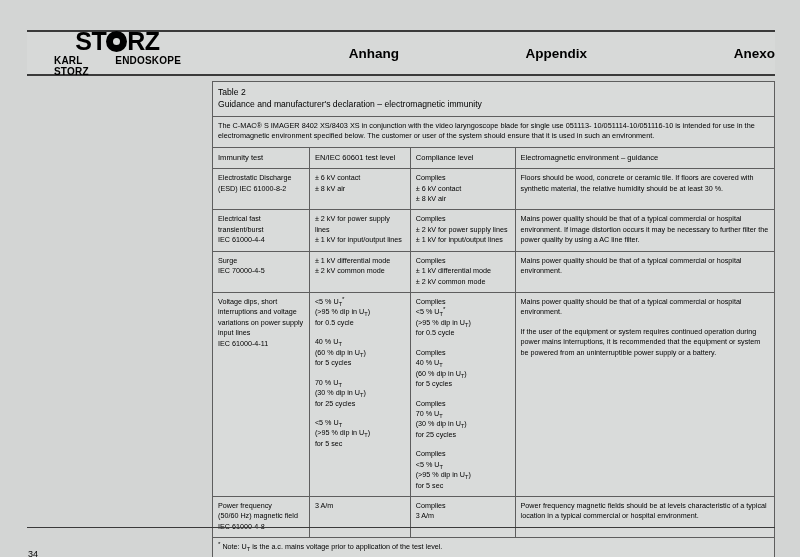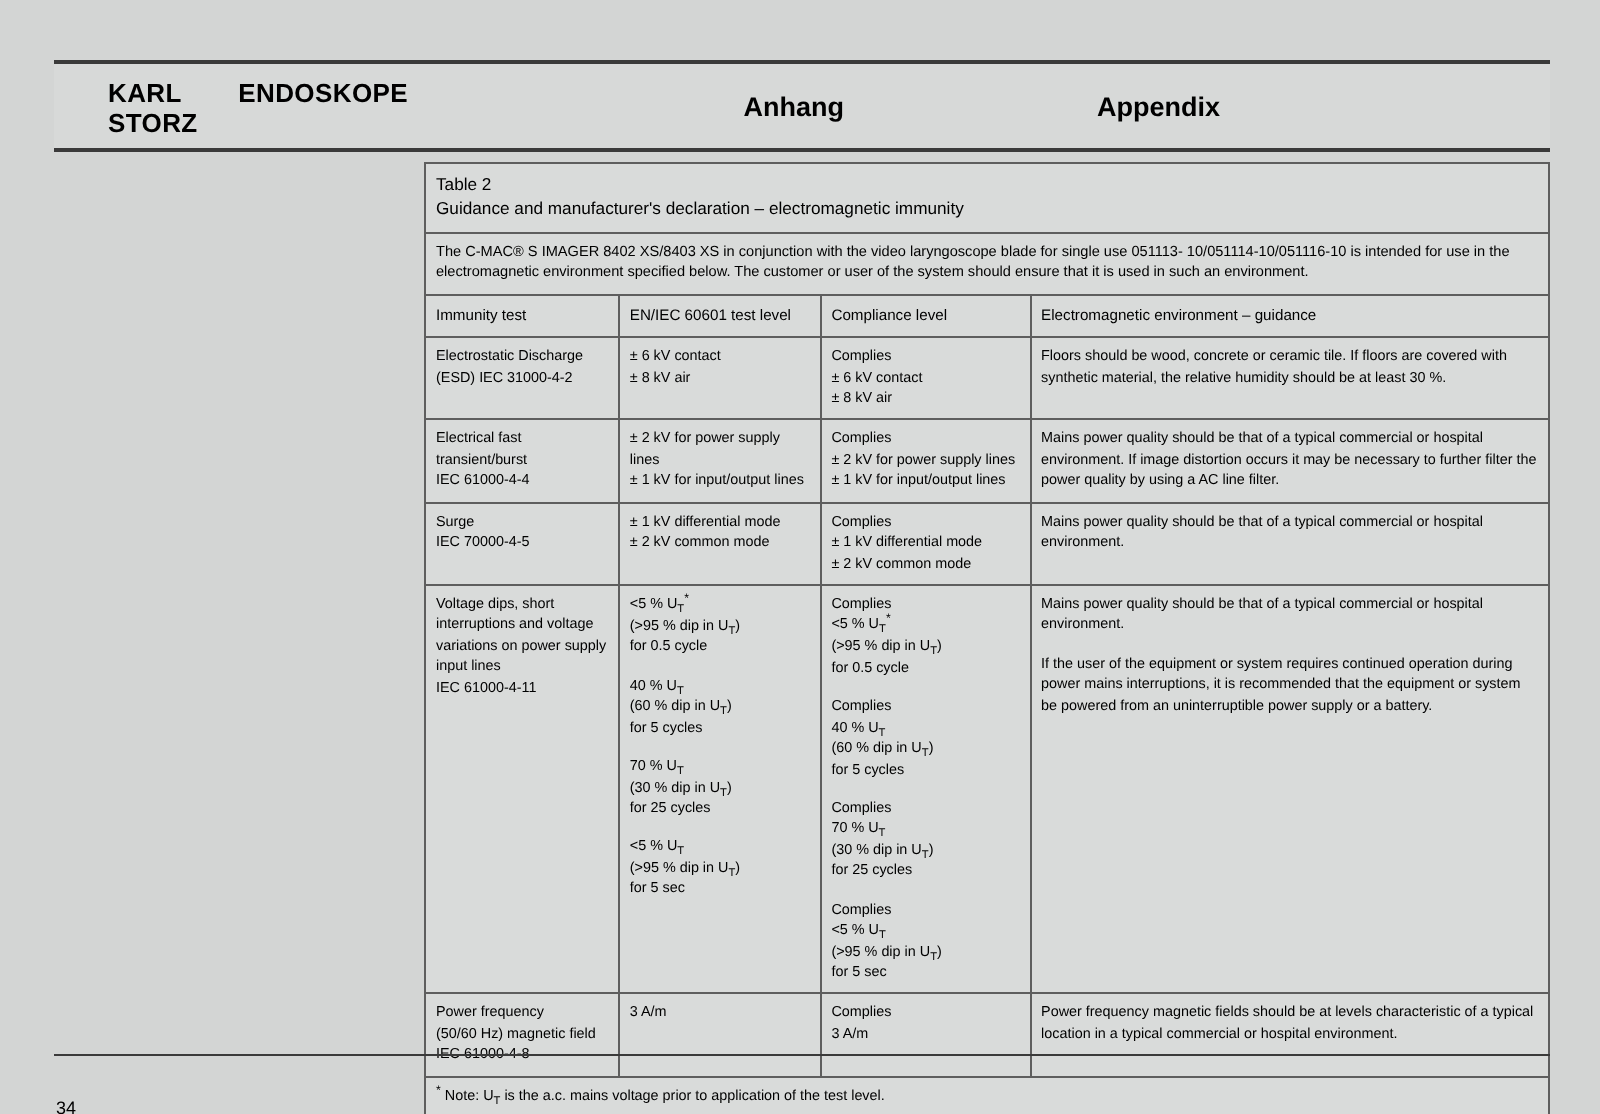--- a/index.html
+++ b/index.html
@@ -65,21 +65,21 @@
     left: 50%;
     top: 50%;
     width: 7px;
     height: 7px;
     margin-left: -3.5px;
     margin-top: -3.5px;
     background: #d7d9d8;
     border-radius: 50%;
   }
   .logo-sub {
-    font-size: 13px;
+    font-size: 10px;
     font-weight: bold;
     letter-spacing: 0.2px;
     margin-top: 1px;
     display: flex;
     gap: 9px;
   }
   .header-titles {
     display: flex;
     flex: 1;
     margin-left: 30px;
@@ -154,28 +154,34 @@
     left: 28px;
     top: 549px;
     font-size: 9px;
   }
 </style>
 </head>
 <body>
 
 <div class="header-band">
   <div class="logo-block">
+    <div class="logo-wordmark">
+      <span>ST</span>
+      <span class="logo-o"></span>
+      <span>RZ</span>
+    </div>
     <div class="logo-sub">
       <span>KARL STORZ</span>
       <span>ENDOSKOPE</span>
     </div>
   </div>
   <div class="header-titles">
     <span>Anhang</span>
     <span>Appendix</span>
+    <span>Anexo</span>
   </div>
 </div>
 
 <table class="doc-table">
   <colgroup>
     <col class="c1">
       <col class="c2">
       <col class="c3">
       <col class="c4">
   </colgroup>
@@ -193,21 +199,21 @@
       <th class="col-head">Immunity test</th>
       <th class="col-head">EN/IEC 60601 test level</th>
       <th class="col-head">Compliance level</th>
       <th class="col-head">Electromagnetic environment – guidance</th>
     </tr>
     </tbody>
     <tbody id="rows-body">
       <tr>
         <td>
           <div>Electrostatic Discharge</div>
-          <div>(ESD) IEC 31000-4-2</div>
+          <div>(ESD) IEC 61000-8-2</div>
         </td>
         <td>
           <div>± 6 kV contact</div>
           <div>± 8 kV air</div>
         </td>
         <td>
           <div>Complies</div>
           <div>± 6 kV contact</div>
           <div>± 8 kV air</div>
         </td>

